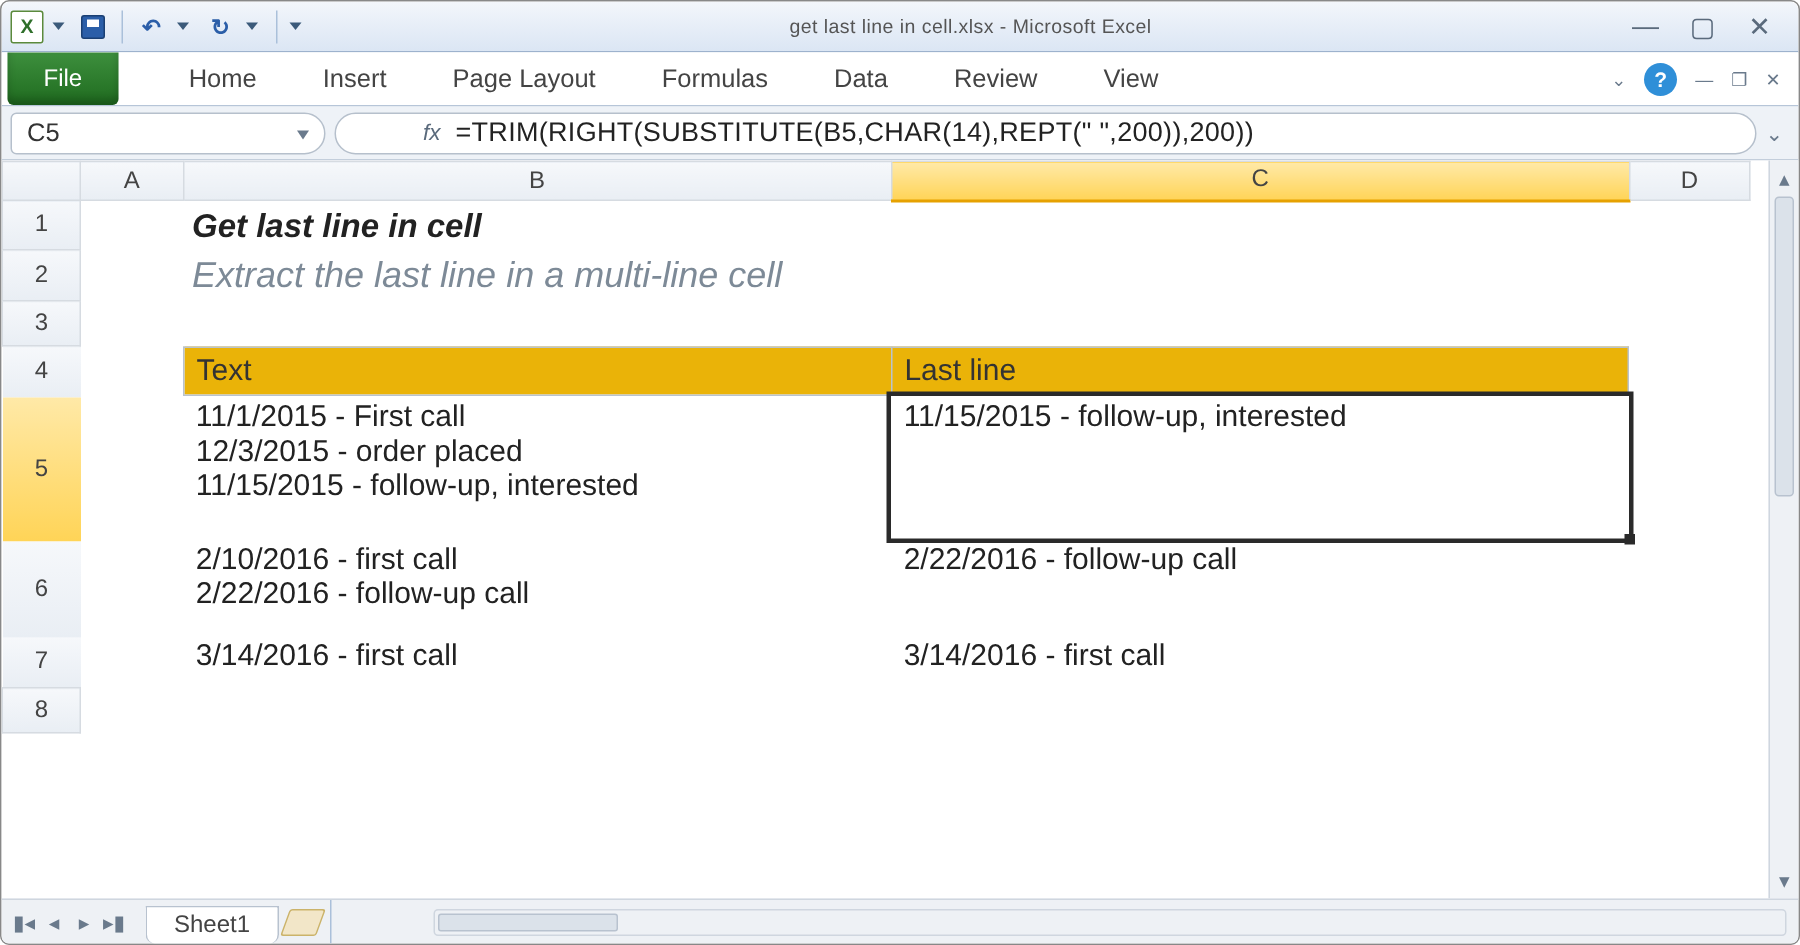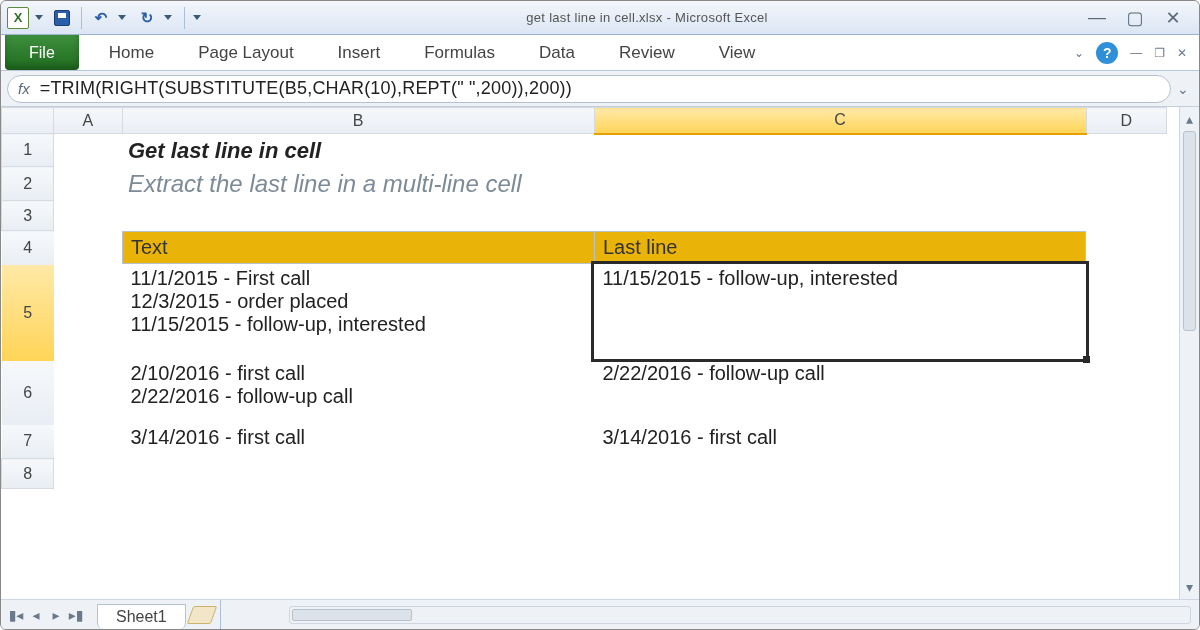--- a/index.html
+++ b/index.html
@@ -11,31 +11,31 @@
   .qat .btn { width: 26px; height: 24px; display: flex; align-items: center; justify-content: center; border-radius: 3px; }
   .qat .sep { width: 1px; height: 22px; background: #aac0da; margin: 0 4px; }
   .save { width:16px; height:16px; background:#2b5ea8; border:1px solid #1a3f73; position:relative; border-radius:2px; }
   .save::after { content:""; position:absolute; top:2px; left:3px; width:8px; height:5px; background:#fff; }
   .undo, .redo { font-size:15px; color:#2b5ea8; font-weight:bold; }
   .title { flex: 1; text-align: center; font-size: 13px; color: #555; letter-spacing: .3px; }
   .winbtns { display:flex; gap:18px; padding-right:10px; }
   .winbtn { width:20px; height:16px; color:#5a6a7c; font-size:18px; font-weight:300; display:flex; align-items:center; justify-content:center; }
 
   .ribbonTabs { height: 36px; background: #fff; display: flex; align-items: stretch; border-bottom: 1px solid #b6c5d8; padding-left: 4px; }
-  .fileTab { background: linear-gradient(#3d8f3d,#1f6b1f); color:#fff; font-size:16px; padding: 6px 24px; display:flex; align-items:center; border-radius: 0 0 4px 4px; margin-right: 8px; box-shadow: inset 0 -4px 6px rgba(0,0,0,.2); }
+  .fileTab { background: linear-gradient(#3d8f3d,#1f6b1f); color:#fff; font-size:16px; padding: 6px 24px; display:flex; align-items:center; border-radius: 0 0 4px 4px; margin-right: 25px; box-shadow: inset 0 -4px 6px rgba(0,0,0,.2); }
   .rtab { padding: 8px 22px 0; font-size:17px; color:#444; }
   .ribRight { margin-left:auto; display:flex; align-items:center; gap:12px; padding-right:12px; }
   .help { width:22px; height:22px; background:#2f8fd8; border-radius:50%; color:#fff; font-weight:bold; display:flex; align-items:center; justify-content:center; font-size:14px; }
   .caret { font-size:12px; color:#6a7a8c; }
 
   .fbar { height: 36px; display:flex; align-items:center; border-bottom:1px solid #c3cedb; background:#eef2f7; padding: 3px 6px; gap:6px; }
   .namebox { width: 210px; height: 28px; background:#fff; border:1px solid #b6c0cc; border-radius: 4px 14px 14px 4px; display:flex; align-items:center; padding: 0 24px 0 10px; font-size:17px; color:#333; position:relative; }
   .namebox::after { content:""; position:absolute; right:10px; top:11px; border-left:4px solid transparent; border-right:4px solid transparent; border-top:6px solid #6a7a8c; }
   .fxwrap { flex:1; height:28px; background:#fff; border:1px solid #b6c0cc; border-radius:14px; display:flex; align-items:center; padding:0 10px; gap:10px; }
-  .fx { font-style: italic; font-size: 15px; color: #5a6a7c; }
+  .fx { font-style: italic; font-size: 15px; color: #5a6a7c; margin-left: 48px; }
   .formula { font-size: 18px; color:#222; letter-spacing:.2px; flex:1; white-space:nowrap; overflow:hidden; }
   .fbar .more { width:16px; color:#6a7a8c; }
 
   .gridwrap { position:absolute; top:106px; left:0; right:0; bottom:30px; background:#fff; display:flex; }
   .grid { flex:1; overflow:hidden; position:relative; }
   .scrollv { width:20px; background:#eef1f5; border-left:1px solid #cfd6df; position:relative; }
   .scrollv .thumb { position:absolute; top:24px; left:3px; right:3px; height:200px; background:#dbe2ea; border:1px solid #b8c2cf; border-radius:3px; }
   .scrollv .arr { position:absolute; left:0; right:0; height:20px; display:flex; align-items:center; justify-content:center; color:#6a7a8c; }
   .scrollv .arr.top { top:2px; } .scrollv .arr.bot { bottom:2px; }
 
@@ -98,39 +98,42 @@
   <div class="winbtns">
     <div class="winbtn">―</div>
     <div class="winbtn">▢</div>
     <div class="winbtn">✕</div>
   </div>
 </div>
 
 <div class="ribbonTabs">
   <div class="fileTab">File</div>
   <div class="rtab">Home</div>
+  <div class="rtab">Insert</div>
   <div class="rtab">Page Layout</div>
-  <div class="rtab">Insert</div>
   <div class="rtab">Formulas</div>
   <div class="rtab">Data</div>
   <div class="rtab">Review</div>
   <div class="rtab">View</div>
   <div class="ribRight">
     <span class="caret">⌄</span>
     <div class="help">?</div>
     <span class="caret">―</span>
     <span class="caret">❐</span>
     <span class="caret">✕</span>
   </div>
 </div>
 
 <div class="fbar">
+  <div class="namebox">
+      <span>C5</span>
+    </div>
   <div class="fxwrap">
     <span class="fx">fx</span>
-    <div class="formula">=TRIM(RIGHT(SUBSTITUTE(B5,CHAR(10),REPT(" ",200)),200))</div>
+    <div class="formula">=TRIM(RIGHT(SUBSTITUTE(B5,CHAR(14),REPT(" ",200)),200))</div>
   </div>
   <div class="more">⌄</div>
 </div>
 
 <div class="gridwrap">
   <div class="grid">
     <table class="sheet">
       <colgroup>
           <col class="colA" style="width:52px">
           <col class="colA">

